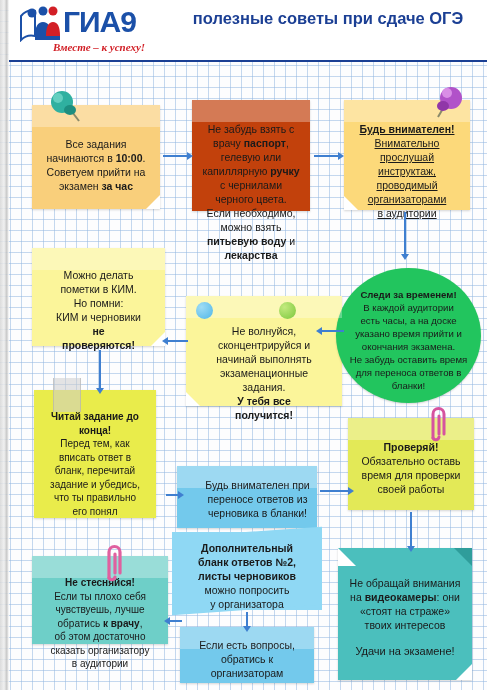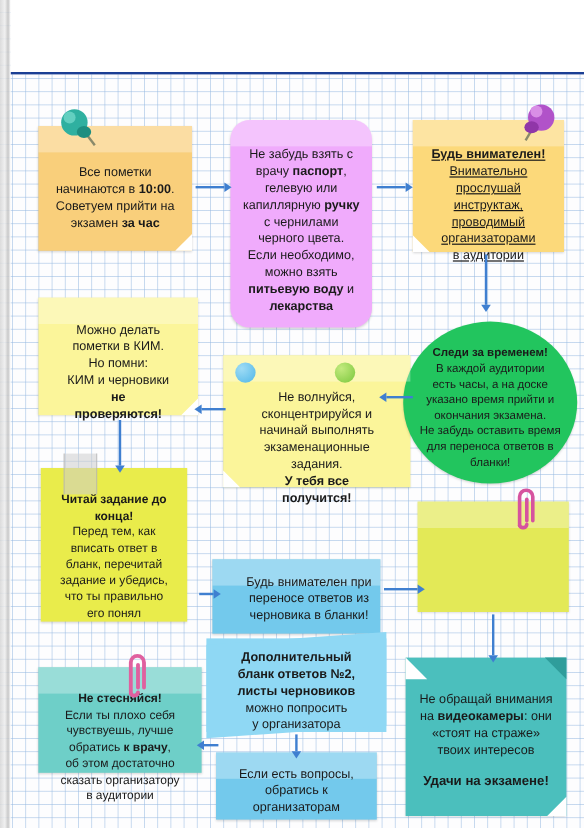--- a/index.html
+++ b/index.html
@@ -87,21 +87,21 @@
     content:"";position:absolute;left:0;bottom:0;
     border-style:solid;border-width:14px 0 0 14px;
     border-color:transparent transparent transparent #ffffff;
     z-index:4;
   }
 
   
   #c-time{left:32px;top:105px;width:128px;height:104px;background:#f9cf7b;}
   #c-time .txt{padding-top:32px;}
 
-  #c-bring{left:192px;top:100px;width:118px;height:173px;background:#f0abfc;border-radius:16px;}
+  #c-bring{left:192px;top:100px;width:118px;height:111px;background:#c2410c;}
   #c-bring .txt{padding-top:22px;}
 
   #c-listen{left:344px;top:100px;width:126px;height:110px;background:#fcd97a;}
   #c-listen .txt{padding-top:22px;text-decoration:underline;}
 
   #c-kim{left:32px;top:248px;width:133px;height:98px;background:#fbf59a;}
   #c-kim .txt{padding-top:20px;}
 
   #c-calm{left:186px;top:296px;width:156px;height:110px;background:#fbf59a;}
   #c-calm .txt{padding-top:28px;}
@@ -123,21 +123,21 @@
   .skew-band{
     position:absolute;left:0;top:0;width:100%;height:100%;
     background:#8fd8f4;transform:skewY(-4deg);z-index:0;
   }
 
   #c-doctor{left:32px;top:556px;width:136px;height:88px;background:#6ecfc8;}
   #c-doctor .txt{padding-top:20px;font-size:10px;line-height:13.5px;}
 
   #c-cam{left:338px;top:548px;width:134px;height:132px;background:#4bbfbd;}
   #c-cam .txt{padding-top:28px;}
-  #c-cam .luck{margin-top:12px;font-weight:bold;font-size:11px;}
+  #c-cam .luck{margin-top:12px;font-weight:normal;font-size:11px;}
   .fold-tl{
     position:absolute;left:0;top:0;
     border-style:solid;border-width:18px 0 0 18px;
     border-color:transparent transparent transparent #ffffff;z-index:4;
   }
   .fold-tr{
     position:absolute;right:0;top:0;
     border-style:solid;border-width:0 18px 18px 0;
     border-color:transparent #2f9d9b transparent transparent;z-index:4;
   }
@@ -171,22 +171,36 @@
   .tip-d{border-left:4px solid transparent;border-right:4px solid transparent;border-top:6px solid #3f7fd0;}
 </style>
 </head>
 <body>
 
 <div id="sheet"></div>
 <div id="spine"></div>
 
 <div id="header">
 
+  <div id="logo">
+    <svg class="logo-mark" viewBox="0 0 42 36">
+      <path d="M2 10 q6 -7 14 -5 l0 25 q-8 -2 -14 4 z" fill="#ffffff" stroke="#1b50a8" stroke-width="2"></path>
+      <circle cx="13" cy="7" r="4.5" fill="#1b50a8"></circle>
+      <circle cx="24" cy="5" r="4.5" fill="#1b50a8"></circle>
+      <circle cx="34" cy="5" r="4.5" fill="#d21f26"></circle>
+      <path d="M16 30 q0 -14 8 -14 q8 0 8 14 z" fill="#1b50a8"></path>
+      <path d="M27 30 q0 -14 7 -14 q7 0 7 14 z" fill="#d21f26"></path>
+      <rect x="16" y="30" width="25" height="4" fill="#1b50a8"></rect>
+    </svg>
+    <div id="logo-word">ГИА9</div>
+    <div id="logo-tag">Вместе – к успеху!</div>
+  </div>
 
   <div id="title">
+    <span class="tl2">полезные советы при сдаче ОГЭ</span>
   </div>
 </div>
 
 <div class="arrow ah" style="left:163px;top:155px;width:24px;">
   <div class="tip tip-r" style="left:24px;top:-3px;"></div>
 </div>
 <div class="arrow ah" style="left:314px;top:155px;width:24px;">
   <div class="tip tip-r" style="left:24px;top:-3px;"></div>
 </div>
 <div class="arrow av" style="left:404px;top:212px;width:2px;height:42px;">
@@ -213,21 +227,21 @@
 <div class="arrow av" style="left:246px;top:612px;width:2px;height:14px;">
   <div class="tip tip-d" style="left:-3px;top:14px;"></div>
 </div>
 <div class="arrow ah" style="left:170px;top:620px;width:12px;">
   <div class="tip tip-l" style="left:-6px;top:-3px;"></div>
 </div>
 
 <div class="card sticky foldbr" id="c-time">
   <div class="band"></div>
   <div class="txt">
-    <span>Все пометки</span><br>
+    <span>Все задания</span><br>
     <span>начинаются в </span><b>10:00</b><span>.</span><br>
     <span>Советуем прийти на</span><br>
     <span>экзамен </span><b>за час</b>
   </div>
 </div>
 <svg class="pin" style="left:46px;top:88px;width:36px;height:38px;" viewBox="0 0 36 38">
   <line x1="20" y1="16" x2="33" y2="33" stroke="#8a8a6a" stroke-width="2"></line>
   <circle cx="16" cy="14" r="11" fill="#2fb0a0"></circle>
   <circle cx="12" cy="10" r="5" fill="#63cfc0"></circle>
   <ellipse cx="24" cy="22" rx="6" ry="5" fill="#1d8e80"></ellipse>
@@ -316,20 +330,26 @@
     <span>бланк, перечитай</span><br>
     <span>задание и убедись,</span><br>
     <span>что ты правильно</span><br>
     <span>его понял</span>
   </div>
 </div>
 <div class="tape" style="left:53px;top:378px;width:26px;height:34px;"></div>
 
 <div class="card sticky" id="c-check">
   <div class="band"></div>
+  <div class="txt">
+    <span class="hdr">Проверяй!</span><br>
+    <span>Обязательно оставь</span><br>
+    <span>время для проверки</span><br>
+    <span>своей работы</span>
+  </div>
 </div>
 <svg class="clip" style="left:425px;top:404px;width:22px;height:38px;" viewBox="0 0 22 38">
   <path d="M8 34 L8 10 a5.5 5.5 0 0 1 11 0 L19 30" fill="none" stroke="#d6539f" stroke-width="3" stroke-linecap="round"></path>
   <path d="M14 30 L14 12" fill="none" stroke="#d6539f" stroke-width="3" stroke-linecap="round"></path>
   <path d="M8 34 a3.2 3.2 0 0 0 6 -1" fill="none" stroke="#d6539f" stroke-width="3" stroke-linecap="round"></path>
 </svg>
 
 <div class="card sticky" id="c-transfer">
   <div class="band"></div>
   <div class="txt">

